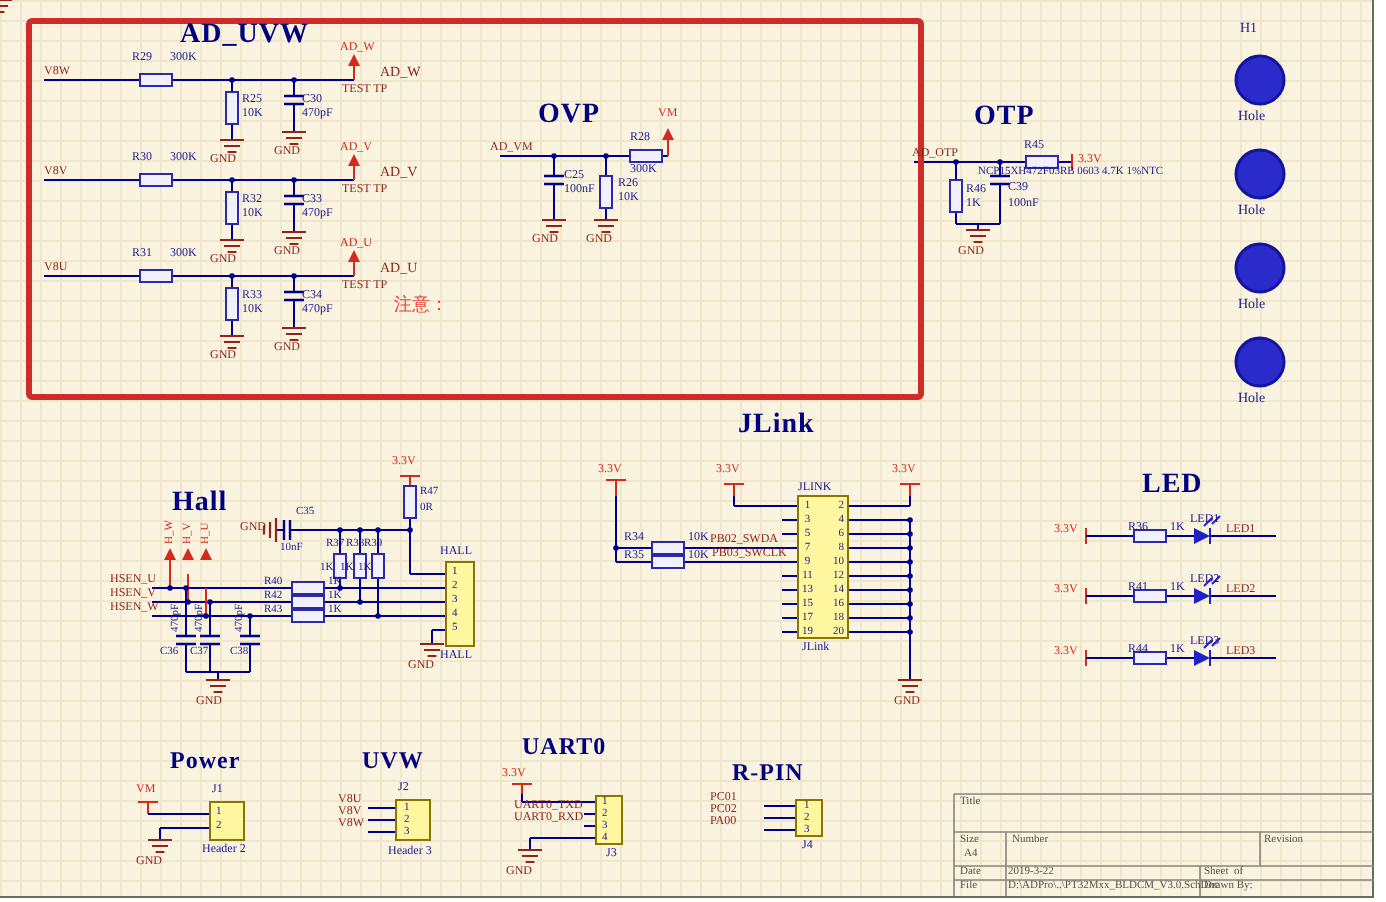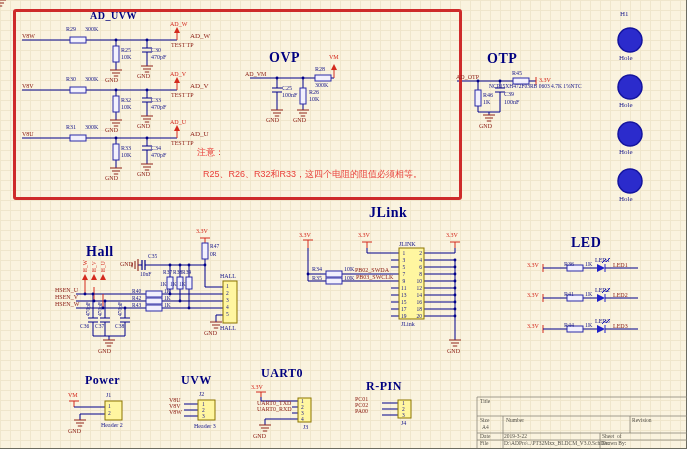--- a/index.html
+++ b/index.html
@@ -210,21 +210,21 @@
     <rect class="part" x="398" y="400" width="13" height="18"></rect>
   </g>
 
   <g>
     <path class="tbl" d="M477 397H687M477 416H687M477 433H687M477 440H687M477 397V448M503 416V448M600 433V448M630 416V433"></path>
   </g>
 </svg>
 
 <div id="redframe"></div>
 
-<span class="l ttl" style="left:90px;top:11px;font-size:10px">AD_UVW</span>
+<span class="l ttl" style="left:90px;top:11px;font-size:14px">AD_UVW</span>
 <span class="l n t6" style="left:22px;top:33px">V8W</span>
 <span class="l t6" style="left:66px;top:26px">R29</span>
 <span class="l t6" style="left:85px;top:26px">300K</span>
 <span class="l t6" style="left:121px;top:47px">R25</span>
 <span class="l t6" style="left:121px;top:54px">10K</span>
 <span class="l t6" style="left:151px;top:47px">C30</span>
 <span class="l t6" style="left:151px;top:54px">470pF</span>
 <span class="l n t6" style="left:105px;top:77px">GND</span>
 <span class="l n t6" style="left:137px;top:73px">GND</span>
 <span class="l p t6" style="left:170px;top:21px">AD_W</span>
@@ -251,21 +251,20 @@
 <span class="l t6" style="left:121px;top:152px">10K</span>
 <span class="l t6" style="left:151px;top:145px">C34</span>
 <span class="l t6" style="left:151px;top:152px">470pF</span>
 <span class="l n t6" style="left:105px;top:175px">GND</span>
 <span class="l n t6" style="left:137px;top:171px">GND</span>
 <span class="l p t6" style="left:170px;top:119px">AD_U</span>
 <span class="l n" style="left:190px;top:131px">AD_U</span>
 <span class="l n t6" style="left:171px;top:140px">TEST TP</span>
 
 <span class="note" style="left:197px;top:148px">注意：</span>
-<span class="note" style="left:203px;top:170px">R25、R26、R32和R33，这四个电阻的阻值必须相等。</span>
 
 <span class="l ttl" style="left:269px;top:51px;font-size:14px">OVP</span>
 <span class="l n t6" style="left:245px;top:71px">AD_VM</span>
 <span class="l t6" style="left:282px;top:85px">C25</span>
 <span class="l t6" style="left:282px;top:92px">100nF</span>
 <span class="l t6" style="left:309px;top:89px">R26</span>
 <span class="l t6" style="left:309px;top:96px">10K</span>
 <span class="l t6" style="left:315px;top:66px">R28</span>
 <span class="l t6" style="left:315px;top:82px">300K</span>
 <span class="l p t6" style="left:329px;top:54px">VM</span>

